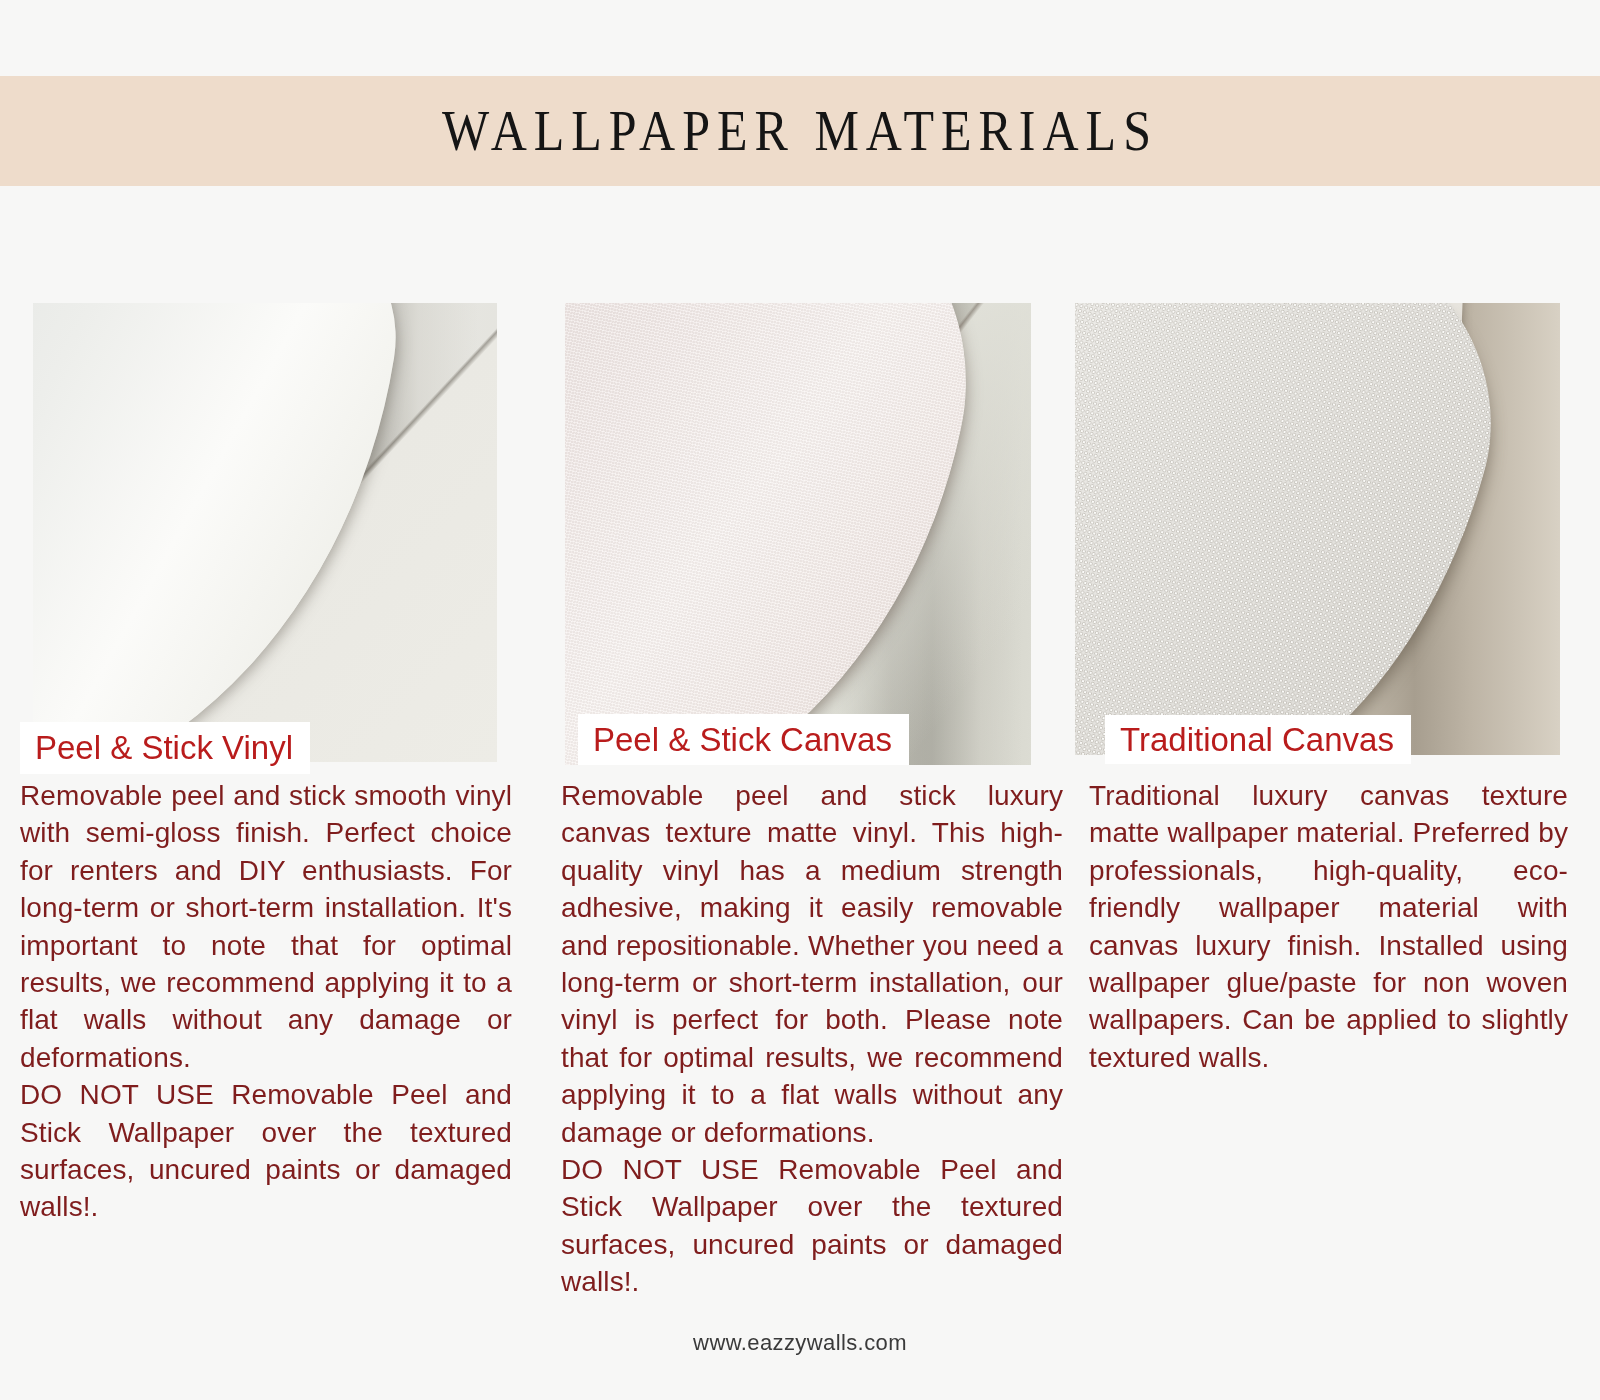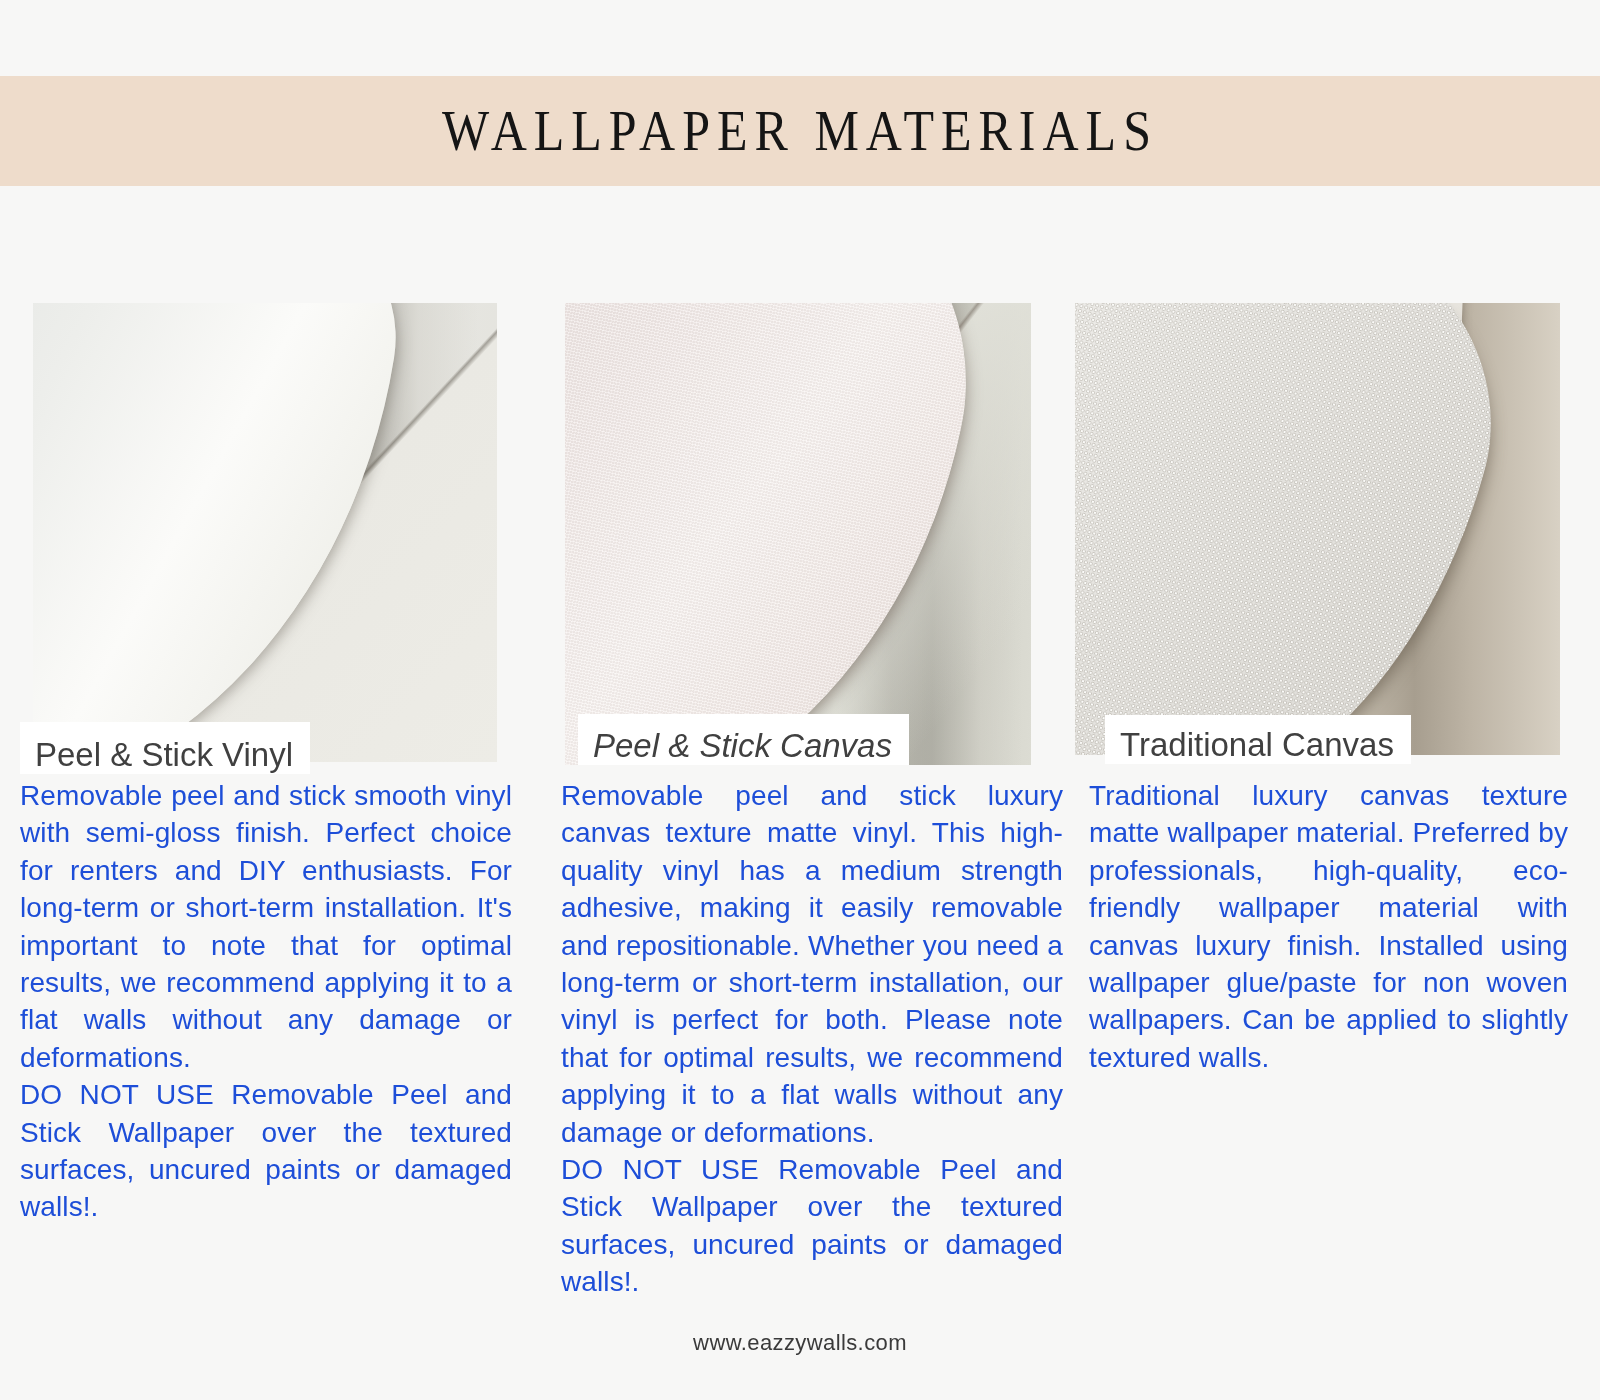--- a/index.html
+++ b/index.html
@@ -93,39 +93,39 @@
     background-image:
       radial-gradient(circle at 2px 2px, rgba(252,252,250,.95) 0.9px, rgba(148,142,130,.4) 1.5px, rgba(232,230,225,0) 2.3px),
       linear-gradient(115deg, rgba(255,255,255,.35), rgba(0,0,0,.05));
     background-size: 5px 5px, 100% 100%;
     box-shadow: 12px 10px 16px -10px rgba(85,75,60,.55); }
 
   
   .label-box {
     position: absolute;
     background: #ffffff;
-    display: flex; align-items: flex-end;
+    display: flex; align-items: center;
     font-size: 33px;
-    color: #404040;
+    color: #b91c1c;
     padding: 0 17px 0 15px;
     white-space: nowrap;
   }
   .col-1 .label-box { left: 0;    top: 419px; height: 52px; }
-  .col-2 .label-box { left: 17px; top: 411px; height: 51px; font-style: italic; }
+  .col-2 .label-box { left: 17px; top: 411px; height: 51px; }
   .col-3 .label-box { left: 8px;  top: 412px; height: 49px; margin-left: 8px; }
 
   
   .text-block { position: absolute; left: 0; right: 0; top: 474px; }
   .desc {
     margin: 0;
     font-size: 28px;
     line-height: 37.4px;
     letter-spacing: 0.1px;
     text-align: justify;
-    color: #1d4ed8;
+    color: #7f1d1d;
   }
   .warning {
     text-decoration-thickness: 3px;
     text-underline-offset: 6px;
     text-decoration-skip-ink: none;
   }
 
   
   .footer {
     position: absolute;

